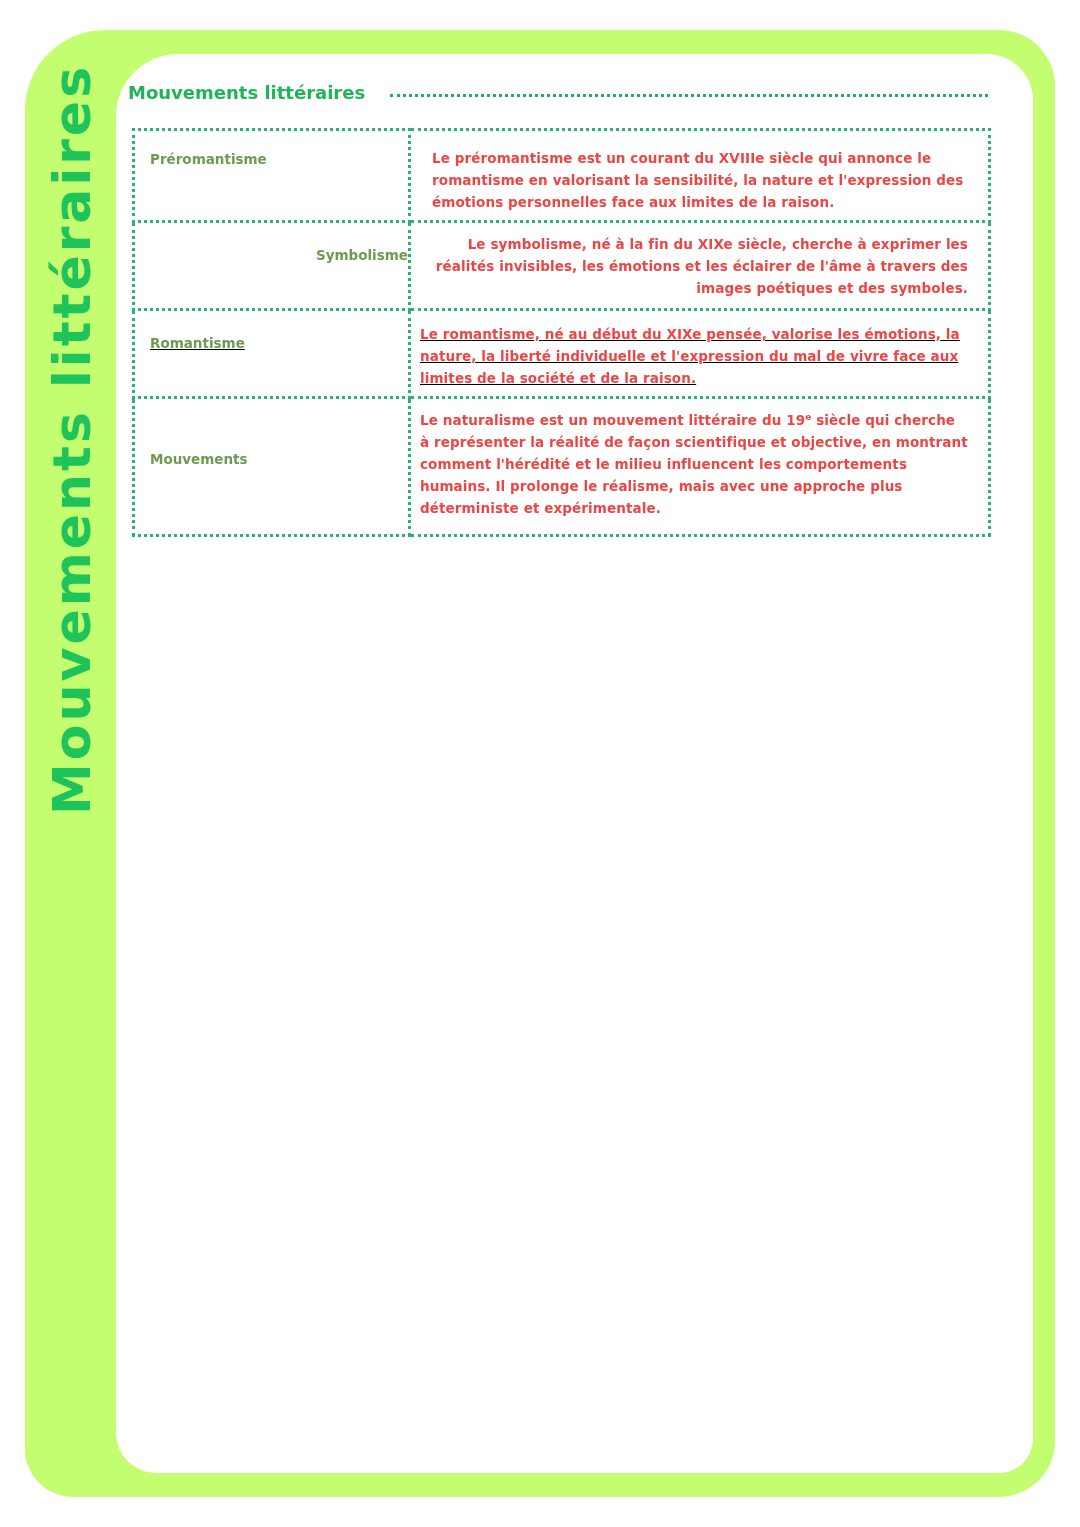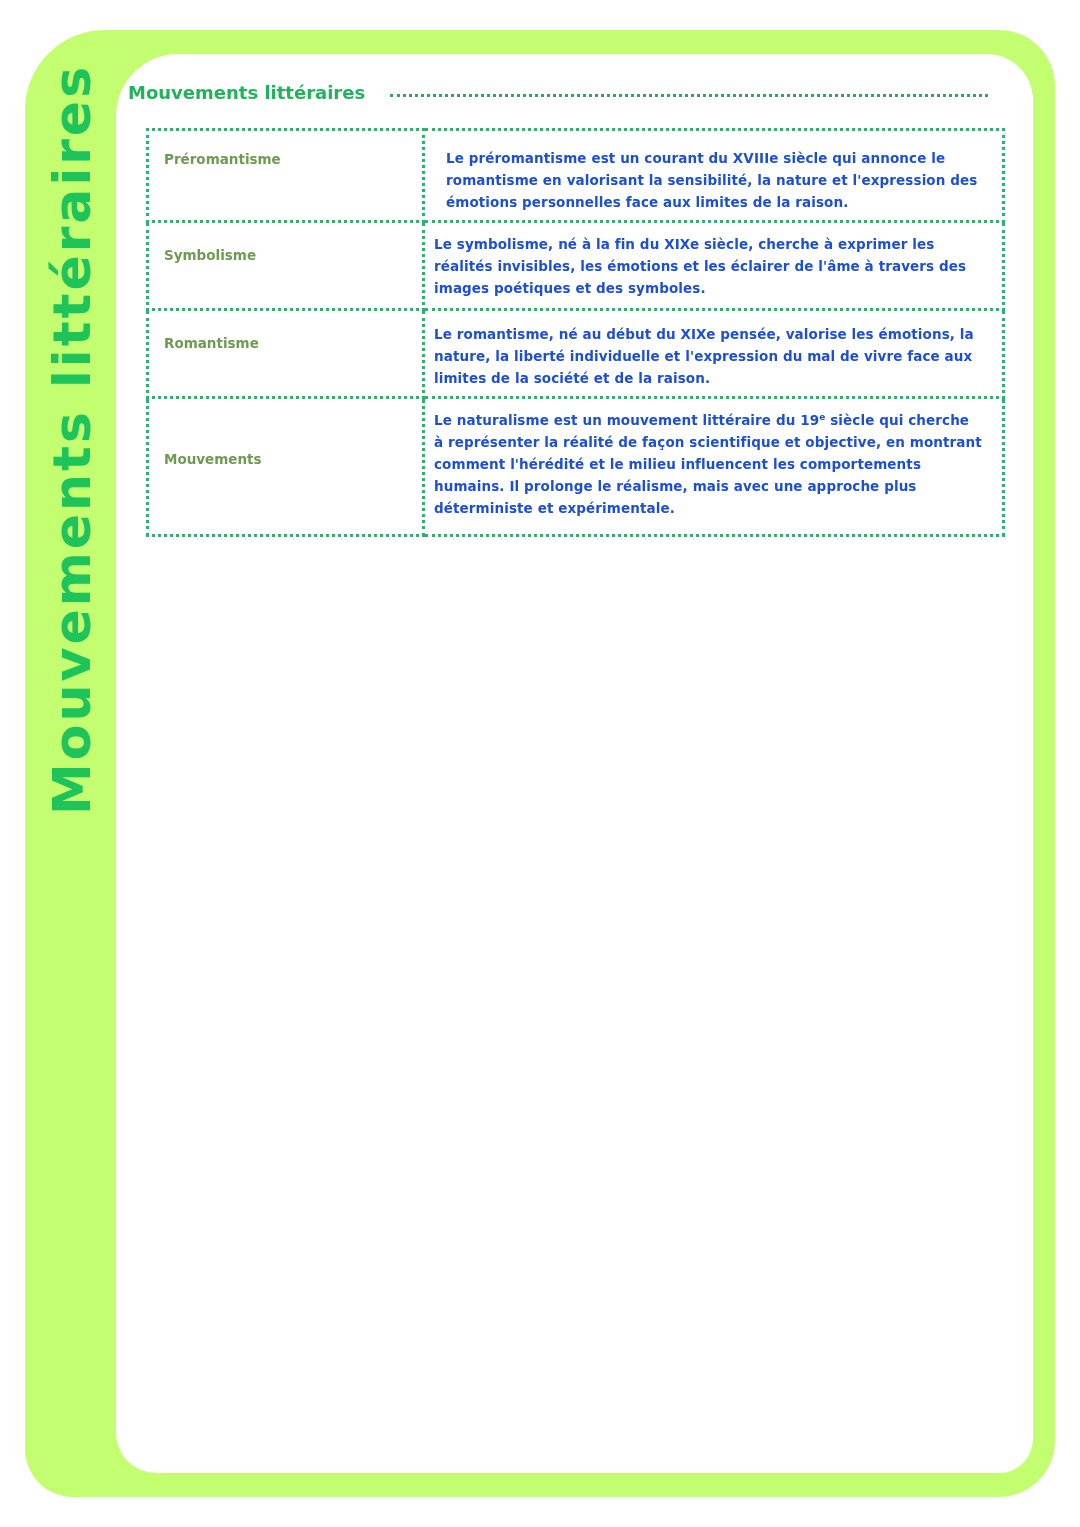--- a/index.html
+++ b/index.html
@@ -65,21 +65,21 @@
     .title-rule {
       position: absolute;
       left: 390px;
       top: 94px;
       width: 598px;
       height: 0;
       border-top: 3px dotted #2aa86a;
     }
     .movements-table {
       position: absolute;
-      left: 146px;
+      left: 132px;
       top: 128px;
       width: 859px;
       border-collapse: collapse;
       table-layout: fixed;
     }
     .movements-table td {
       border: 3px dotted #2ab36c;
       vertical-align: top;
       padding: 0;
     }
@@ -93,21 +93,21 @@
       font-size: 13.5px;
       color: #6e9a52;
       padding-left: 15px;
     }
     .movement-desc {
       display: block;
       font-family: "DejaVu Sans", sans-serif;
       font-weight: bold;
       font-size: 13.5px;
       line-height: 22px;
-      color: #1d4ed8;
+      color: #ef4444;
       padding-right: 20px;
       letter-spacing: 0.1px;
     }
     sup {
       font-size: 9px;
       line-height: 0;
     }
   </style>
 </head>
 <body>
@@ -123,29 +123,29 @@
 <table class="movements-table">
   <tbody>
       <tr style="height:92px;">
     <td class="name-cell">
       <span class="movement-name" style="padding-top:20px;">Préromantisme</span>
     </td>
     <td>
       <span class="movement-desc" style="padding-left:21px;padding-top:16px;">Le préromantisme est un courant du XVIIIe siècle qui annonce le romantisme en valorisant la sensibilité, la nature et l'expression des émotions personnelles face aux limites de la raison.</span>
     </td>
   </tr>
-  <tr style="height:88px;">
+  <tr style="height:88px;text-align:right;">
     <td class="name-cell">
       <span class="movement-name" style="padding-top:24px;">Symbolisme</span>
     </td>
     <td>
       <span class="movement-desc" style="padding-left:9px;padding-top:10px;">Le symbolisme, né à la fin du XIXe siècle, cherche à exprimer les réalités invisibles, les émotions et les éclairer de l'âme à travers des images poétiques et des symboles.</span>
     </td>
   </tr>
-  <tr style="height:88px;">
+  <tr style="height:88px;text-decoration:underline;">
     <td class="name-cell">
       <span class="movement-name" style="padding-top:24px;">Romantisme</span>
     </td>
     <td>
       <span class="movement-desc" style="padding-left:9px;padding-top:12px;">Le romantisme, né au début du XIXe pensée, valorise les émotions, la nature, la liberté individuelle et l'expression du mal de vivre face aux limites de la société et de la raison.</span>
     </td>
   </tr>
   <tr style="height:138px;">
     <td class="name-cell">
       <span class="movement-name" style="padding-top:52px;">Mouvements</span>

